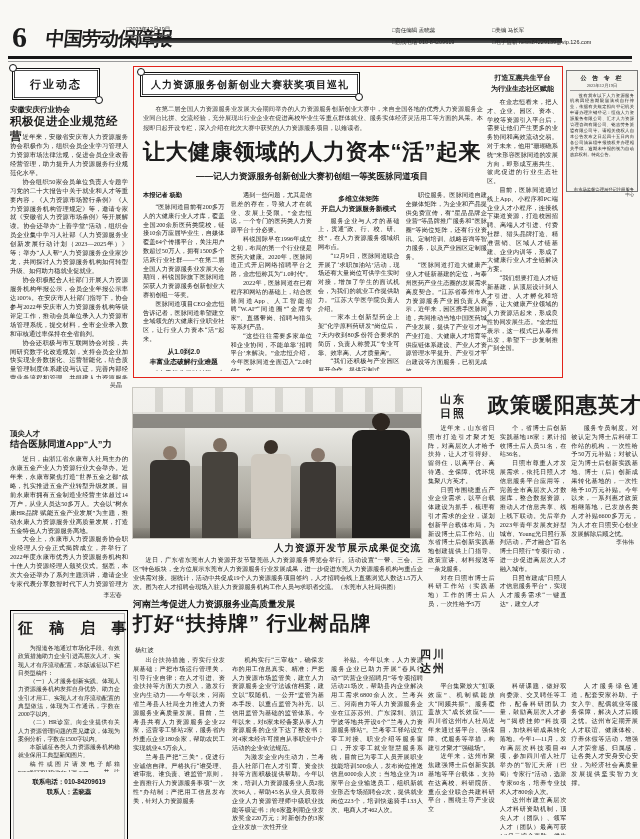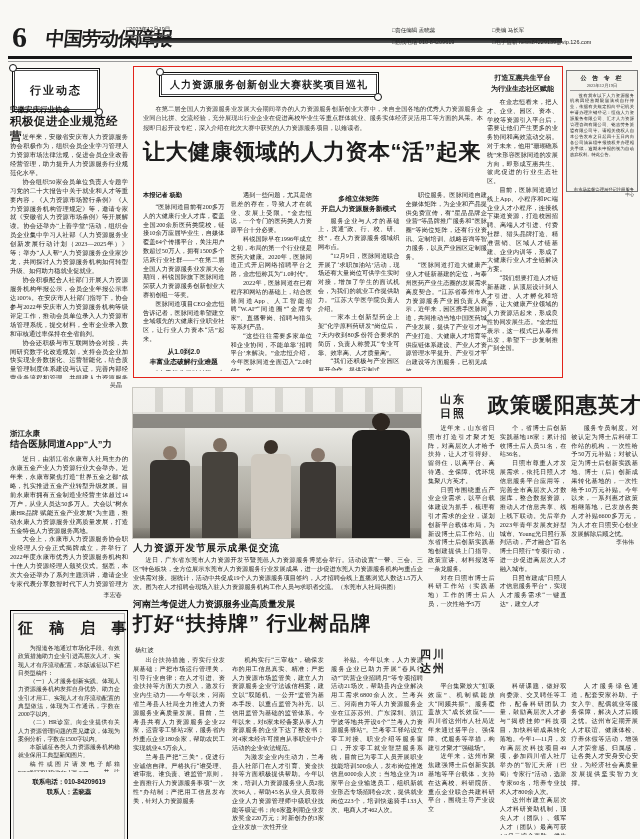--- a/index.html
+++ b/index.html
@@ -32,21 +32,21 @@
   .kicker { font-family:"Liberation Sans",sans-serif; font-weight:bold; }
   .clip { overflow:hidden; }
 
   
   .scroll-banner { position:absolute; border:1.5px solid #111; box-shadow:inset 0 0 0 1px #fff, inset 0 0 0 1.8px #111; display:flex; align-items:center; justify-content:center; background:#fff; }
   .scroll-banner::before, .scroll-banner::after { content:""; position:absolute; width:6px; height:6px; border:1.2px solid #111; border-radius:50%; background:#fff; }
   .scroll-banner::before { left:-4px; top:-5px; }
   .scroll-banner::after { right:-4px; bottom:-5px; }
   .scroll-banner span { font-family:"Liberation Sans",sans-serif; font-weight:bold; }
 
-  .ind-banner { left:12px; top:68px; width:88px; height:44px;justify-content:center; }
+  .ind-banner { left:12px; top:68px; width:88px; height:32px;justify-content:center; }
   .ind-banner span { font-size:11px; letter-spacing:2px; }
 
   .lcol { position:absolute; left:10px; width:118px; }
   .a1-kicker { top:105px; font-size:7.5px; }
   .a1-head { position:absolute; left:10px; top:114px; width:118px; font-family:"Liberation Sans",sans-serif; font-weight:bold; font-size:11.5px; letter-spacing:0.5px; }
   .a1-body { top:133px; height:246px; }
   .a1-byline { top:381px; width:118px; }
   .a2-kicker { top:429px; font-size:7.5px; }
   .a2-head { position:absolute; left:10px; top:438px; width:118px; font-family:"Liberation Sans",sans-serif; font-weight:bold; font-size:9.3px; }
   .a2-body { top:455px; height:134px; }
@@ -87,21 +87,21 @@
   .ph-wall { position:absolute; left:18%; top:40px; width:64%; height:38px; background:linear-gradient(#e9e8e3,#d2d1ca); }
   .person { position:absolute; bottom:0; border-radius:6px 6px 0 0; }
   .person .head { position:absolute; left:50%; transform:translateX(-50%); top:-14px; width:14px; height:14px; border-radius:50%; }
   .p1 { left:6%; width:40px; height:78px; background:#36332f; } .p1 .head { background:#8d7b6c; }
   .p2 { left:24%; width:36px; height:86px; background:#47433d; } .p2 .head { background:#7d6e60; }
   .p3 { left:41%; width:40px; height:84px; background:#cfc9bf; } .p3 .head { background:#3a3129; }
   .p4 { left:58%; width:36px; height:76px; background:#3c3834; } .p4 .head { background:#86766a; }
   .p5 { left:76%; width:58px; height:108px; background:#211f1d; border-radius:10px 10px 0 0; } .p5 .head { width:18px; height:18px; top:-17px; background:#2e2620; }
   .ph-floor { position:absolute; bottom:0; width:100%; height:10px; background:linear-gradient(#8f8c83,#706d65); }
 
-  .caption-title { position:absolute; left:133px; top:542px; width:288px; text-align:left; font-family:"Liberation Sans",sans-serif; font-weight:bold; font-size:9.5px; letter-spacing:1px; }
+  .caption-title { position:absolute; left:133px; top:542px; width:288px; text-align:right; font-family:"Liberation Sans",sans-serif; font-weight:bold; font-size:9.5px; letter-spacing:1px; }
   .caption { position:absolute; left:133px; top:556px; width:290px; }
   .caption p { font-size:6.2px; line-height:1.45; text-align:justify; text-indent:2em; color:#222; }
 
   
   .stack-kicker { position:absolute; font-family:"Liberation Sans",sans-serif; font-weight:bold; font-size:11px; line-height:1.25; letter-spacing:2px; }
   .rz-kicker { left:432px; top:393px;margin-left:8px; }
   .rz-head { position:absolute; left:488px; top:391px; font-family:"Liberation Sans",sans-serif; font-size:21px; font-weight:bold; letter-spacing:1px; white-space:nowrap; }
   .rz-cols { position:absolute; left:428px; top:424px; width:210px; height:214px; display:flex; gap:5px; }
   .rz-cols .fcol, .dz-cols .fcol, .lk-cols .fcol { flex:1; overflow:hidden; }
   .rz-cols p, .dz-cols p, .lk-cols p { font-size:6.2px; line-height:1.42; text-align:justify; text-indent:2em; color:#222; }
@@ -148,21 +148,21 @@
   <div class="lcol kicker a1-kicker" style="position:absolute;">安徽安庆行业协会</div>
   <div class="a1-head">积极促进企业规范经营</div>
   <div class="lcol body-text clip a1-body" style="position:absolute;">
       <p>近年来，安徽省安庆市人力资源服务协会积极作为，组织会员企业学习管理人力资源市场法律法规，促进会员企业改善经营管理，助力提升人力资源服务行业规范化水平。</p>
       <p>协会组织50家会员单位负责人专题学习党的二十大报告中关于就业和人才等重要内容，《人力资源市场暂行条例》《人力资源服务机构管理规定》等，邀请专家就《安徽省人力资源市场条例》等开展解读。协会还举办“上善学堂”活动，组织会员企业集中学习人社部《人力资源服务业创新发展行动计划（2023—2025年）》等；举办“人人帮”人力资源服务企业家沙龙，共同探讨人力资源服务机构如何转型升级、如何助力稳就业促就业。</p>
       <p>协会积极配合人社部门开展人力资源服务机构年报公示，会员企业年报公示率达100%。在安庆市人社部门指导下，协会参与2022年安庆市人力资源服务机构等级评定工作，推动会员单位录入人力资源市场管理系统，提交材料，全市企业录入数和审核通过率保持在全省前列。</p>
       <p>协会还积极与市互联网协会对接，共同研究数字化改造规划，支持会员企业加快实现业务数据化、运营智能化，结合质量管理制度体系建设与认证，完善内部经营业务流程和管理，并组建人力资源服务专家库，参与课题立项、标准制定、项目规划、政策研究和职称评审等工作。</p>
     </div>
   <div class="lcol byline a1-byline" style="position:absolute;">吴晶</div>
 
-  <div class="lcol kicker a2-kicker" style="position:absolute;">浙江永康</div>
+  <div class="lcol kicker a2-kicker" style="position:absolute;">顶尖人才</div>
   <div class="a2-head">结合医脉同道App“人”力</div>
   <div class="lcol body-text clip a2-body" style="position:absolute;">
       <p>近日，由浙江省永康市人社局主办的永康五金产业人力资源行业大会举办。近年来，永康市聚焦打造“世界五金之都”战略，扎实推进五金产业转型升级发展。目前永康市拥有五金制造业经营主体超过14万户，从业人员达50多万人。大会以“树永康HR品牌 赋能五金产业发展”为主题，推动永康人力资源服务业高质量发展，打造五金特色人力资源服务高地。</p>
       <p>大会上，永康市人力资源服务协会职业经理人分会正式揭牌成立，并举行了2022年度永康市优秀人力资源服务机构和十佳人力资源经理人颁奖仪式。据悉，本次大会还举办了系列主题演讲，邀请企业专家代表分享数智时代下人力资源管理方面的经验和心得。</p>
     </div>
   <div class="lcol byline a2-byline" style="position:absolute;">李宏春</div>
 
   <div class="sub-box">
     <div class="sub-title">征 稿 启 事</div>
     <div class="sub-body clip" style="height:128px;">
@@ -172,27 +172,28 @@
         <p>本版诚征各类人力资源服务机构稳就业保用工典型新闻图片。</p>
         <p>稿件或图片请发电子邮箱 news84229139@vip.126.com，并注明“人力资源服务版投稿”。</p>
       </div>
     <div class="sub-contact">
       <div>联系电话：010-84209619</div>
       <div>联系人：孟晓蕊</div>
     </div>
   </div>
 
   <div class="feature">
-    <div class="scroll-banner feat-banner" style="position:absolute;margin-left:19px;">
+    <div class="scroll-banner feat-banner" style="position:absolute;">
       <span>人力资源服务创新创业大赛获奖项目巡礼</span>
     </div>
     <div class="feat-intro">
       <p>在第二届全国人力资源服务业发展大会期间举办的人力资源服务创新创业大赛中，来自全国各地的优秀人力资源服务企业同台比拼、交流经验，充分展现出行业企业在促进高校毕业生等重点群体就业、服务实体经济灵活用工等方面的风采。本报即日起开设专栏，深入介绍在此次大赛中获奖的人力资源服务项目，以飨读者。</p>
     </div>
     <div class="feat-headline">让大健康领域的人力资本“活”起来</div>
+    <div class="feat-deck">——记人力资源服务创新创业大赛初创组一等奖医脉同道项目</div>
 
     <div class="feat-cols">
       <div class="fcol">
         <div class="feat-byline">本报记者 杨勤</div>
         <div>
             <p>“医脉同道目前有200多万人的大健康行业人才库，覆盖全国200余所医药类院校，链接10余万应届毕业生，自媒体覆盖64个传播平台，关注用户数超过50万人，拥有1500多个活跃行业社群——”在第二届全国人力资源服务业发展大会期间，科锐国际旗下医脉同道荣获人力资源服务创新创业大赛初创组一等奖。</p>
             <p>医脉同道项目CEO金志恒告诉记者，医脉同道希望建立全域领先的大健康行业职业社区，让行业人力资本“活”起来。</p>
           </div>
         <div class="crosshead">
           <div>从1.0到2.0</div>

